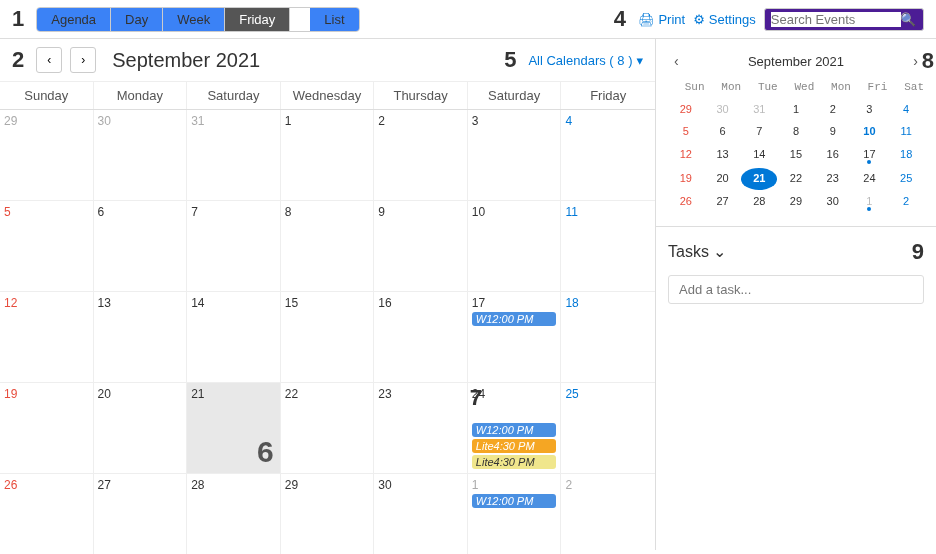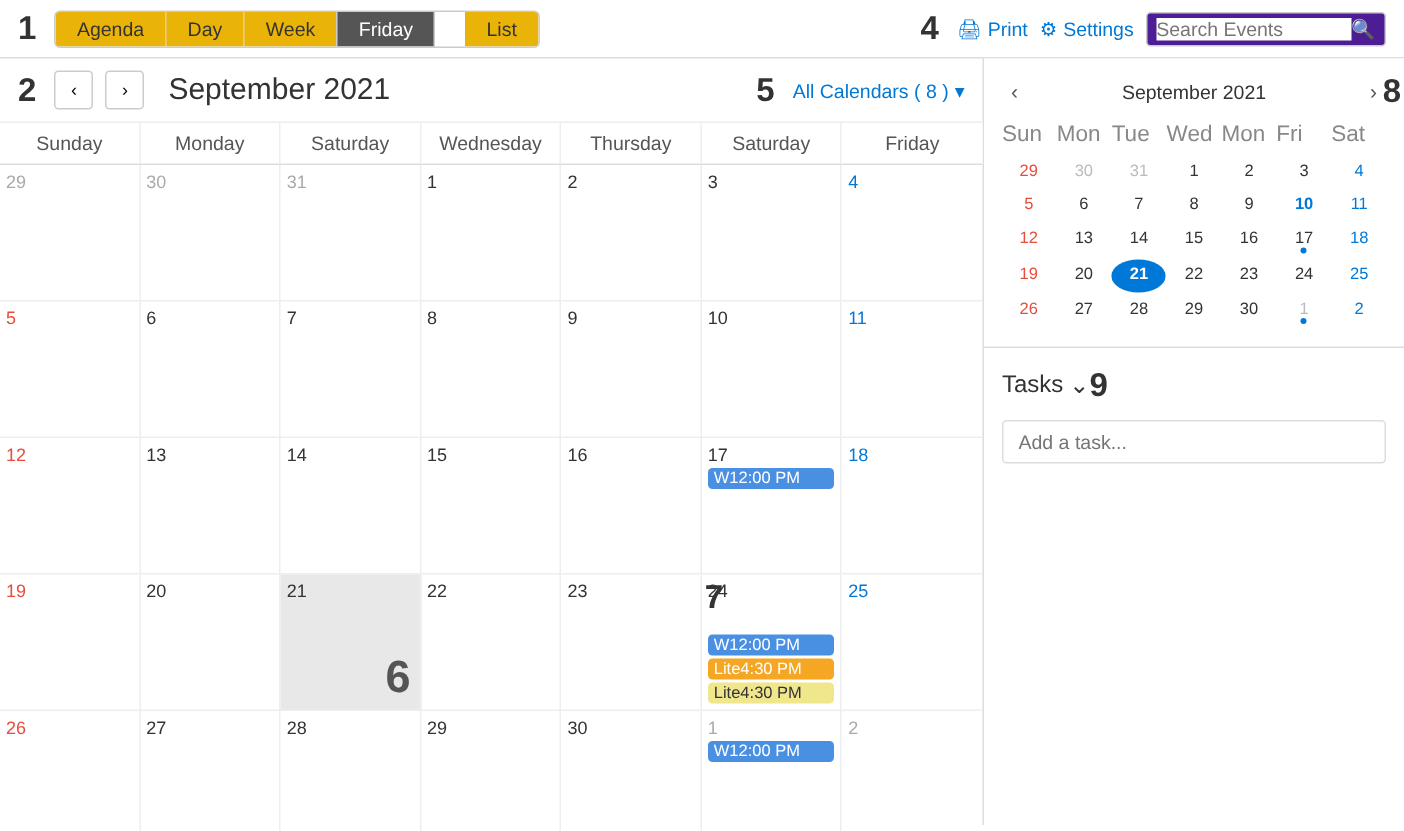--- a/index.html
+++ b/index.html
@@ -5,21 +5,21 @@
     * { box-sizing: border-box; margin: 0; padding: 0; }
     body { font-family: Arial, sans-serif; font-size: 13px; background: #fff; color: #333; width: 936px; height: 554px; overflow: hidden; }
 
     
     .top-toolbar {
       display: flex; align-items: center; padding: 6px 12px; border-bottom: 1px solid #ddd;
       background: #fff; gap: 8px;
     }
     .view-buttons { display: flex; border: 1px solid #ccc; border-radius: 4px; overflow: hidden; }
     .view-btn {
-      padding: 4px 14px; background: #eab308; border: none; border-right: 1px solid #ccc;
+      padding: 4px 14px; background: #3b82f6; border: none; border-right: 1px solid #ccc;
       cursor: pointer; font-size: 13px; color: #333;
     }
     .view-btn:last-child { border-right: none; margin-left: 20px; }
     .view-btn.active { background: #555; color: #fff; }
     .toolbar-spacer { flex: 1; }
     .print-btn, .settings-btn {
       display: flex; align-items: center; gap: 4px; background: none; border: none;
       cursor: pointer; color: #0078d7; font-size: 13px;
     }
     .search-box {
@@ -72,51 +72,51 @@
       min-height: 70px;
     }
     .cal-cell:nth-child(7n) { border-right: none; }
     .cal-cell.other-month .day-num { color: #aaa; }
     .day-num { font-size: 12px; color: #333; }
     .day-num.sunday { color: #e74c3c; }
     .day-num.saturday { color: #0078d7; }
     .selected-cell { background: #e8e8e8; }
     .event-chip {
       border-radius: 3px; padding: 1px 4px; font-size: 11px; margin-top: 2px;
-      white-space: nowrap; overflow: hidden; text-overflow: ellipsis;
+      white-space: nowrap; overflow: hidden; text-overflow: ellipsis; font-style: italic;
     }
     .event-blue { background: #4a90e2; color: #fff; }
     .event-orange { background: #f5a623; color: #fff; }
     .event-yellow { background: #f0e68c; color: #333; }
 
     
     .sidebar { width: 280px; display: flex; flex-direction: column; background: #fff; }
 
     
     .mini-cal { padding: 12px; border-bottom: 1px solid #ddd; }
     .mini-cal-nav { display: flex; align-items: center; justify-content: space-between; margin-bottom: 8px; }
     .mini-nav-arrow { background: none; border: none; cursor: pointer; color: #555; font-size: 14px; padding: 2px 6px; }
     .mini-cal-title { font-size: 13px; color: #333; font-weight: 500; }
     .mini-day-headers { display: grid; grid-template-columns: repeat(7, 1fr); margin-bottom: 4px; }
-    .mini-day-hdr { text-align: left; font-size: 15px; color: #888; padding: 2px 0; }
+    .mini-day-hdr { text-align: right; font-size: 11px; color: #888; padding: 2px 0; font-family: Liberation Mono, monospace; }
     .mini-grid { display: grid; grid-template-columns: repeat(7, 1fr); gap: 1px; }
     .mini-cell {
       text-align: center; font-size: 11px; color: #333; padding: 3px 1px;
       cursor: pointer; border-radius: 50%; line-height: 1.4;
     }
     .mini-cell.other-month { color: #bbb; }
     .mini-cell.today { background: #0078d7; color: #fff; border-radius: 50%; font-weight: bold; }
     .mini-cell.sun-col { color: #e74c3c; }
     .mini-cell.sat-col { color: #0078d7; }
     .dot-row { display: flex; justify-content: center; margin-top: -2px; }
     .dot { width: 4px; height: 4px; border-radius: 50%; background: #0078d7; display: inline-block; }
 
     
     .tasks-panel { padding: 12px; flex: 1; }
-    .tasks-header { display: flex; align-items: center; justify-content: flex-start; margin-bottom: 10px; }
+    .tasks-header { display: flex; align-items: center; justify-content: space-between; margin-bottom: 10px; }
     .tasks-title { font-size: 16px; font-weight: 500; color: #333; display: flex; align-items: center; gap: 4px; }
     .add-task-input {
       width: 100%; border: 1px solid #ddd; border-radius: 3px; padding: 6px 10px;
       font-size: 13px; color: #aaa; background: #fff; cursor: pointer;
     }
   </style>
 </head>
 <body>
 
 <div style="position:relative;">

